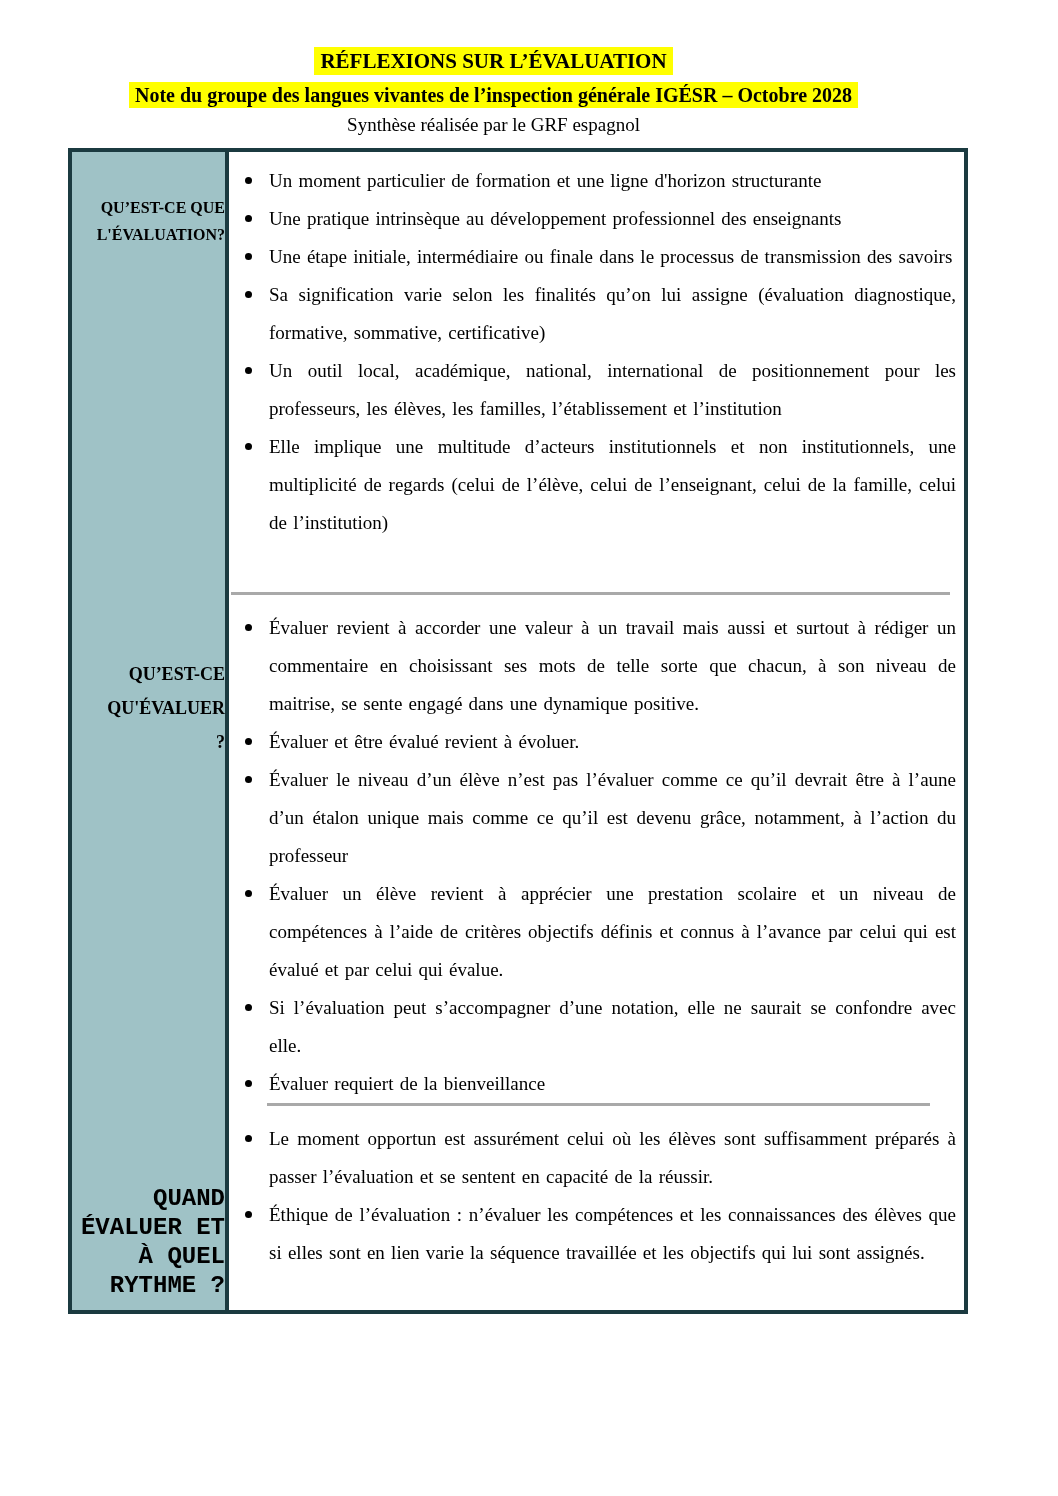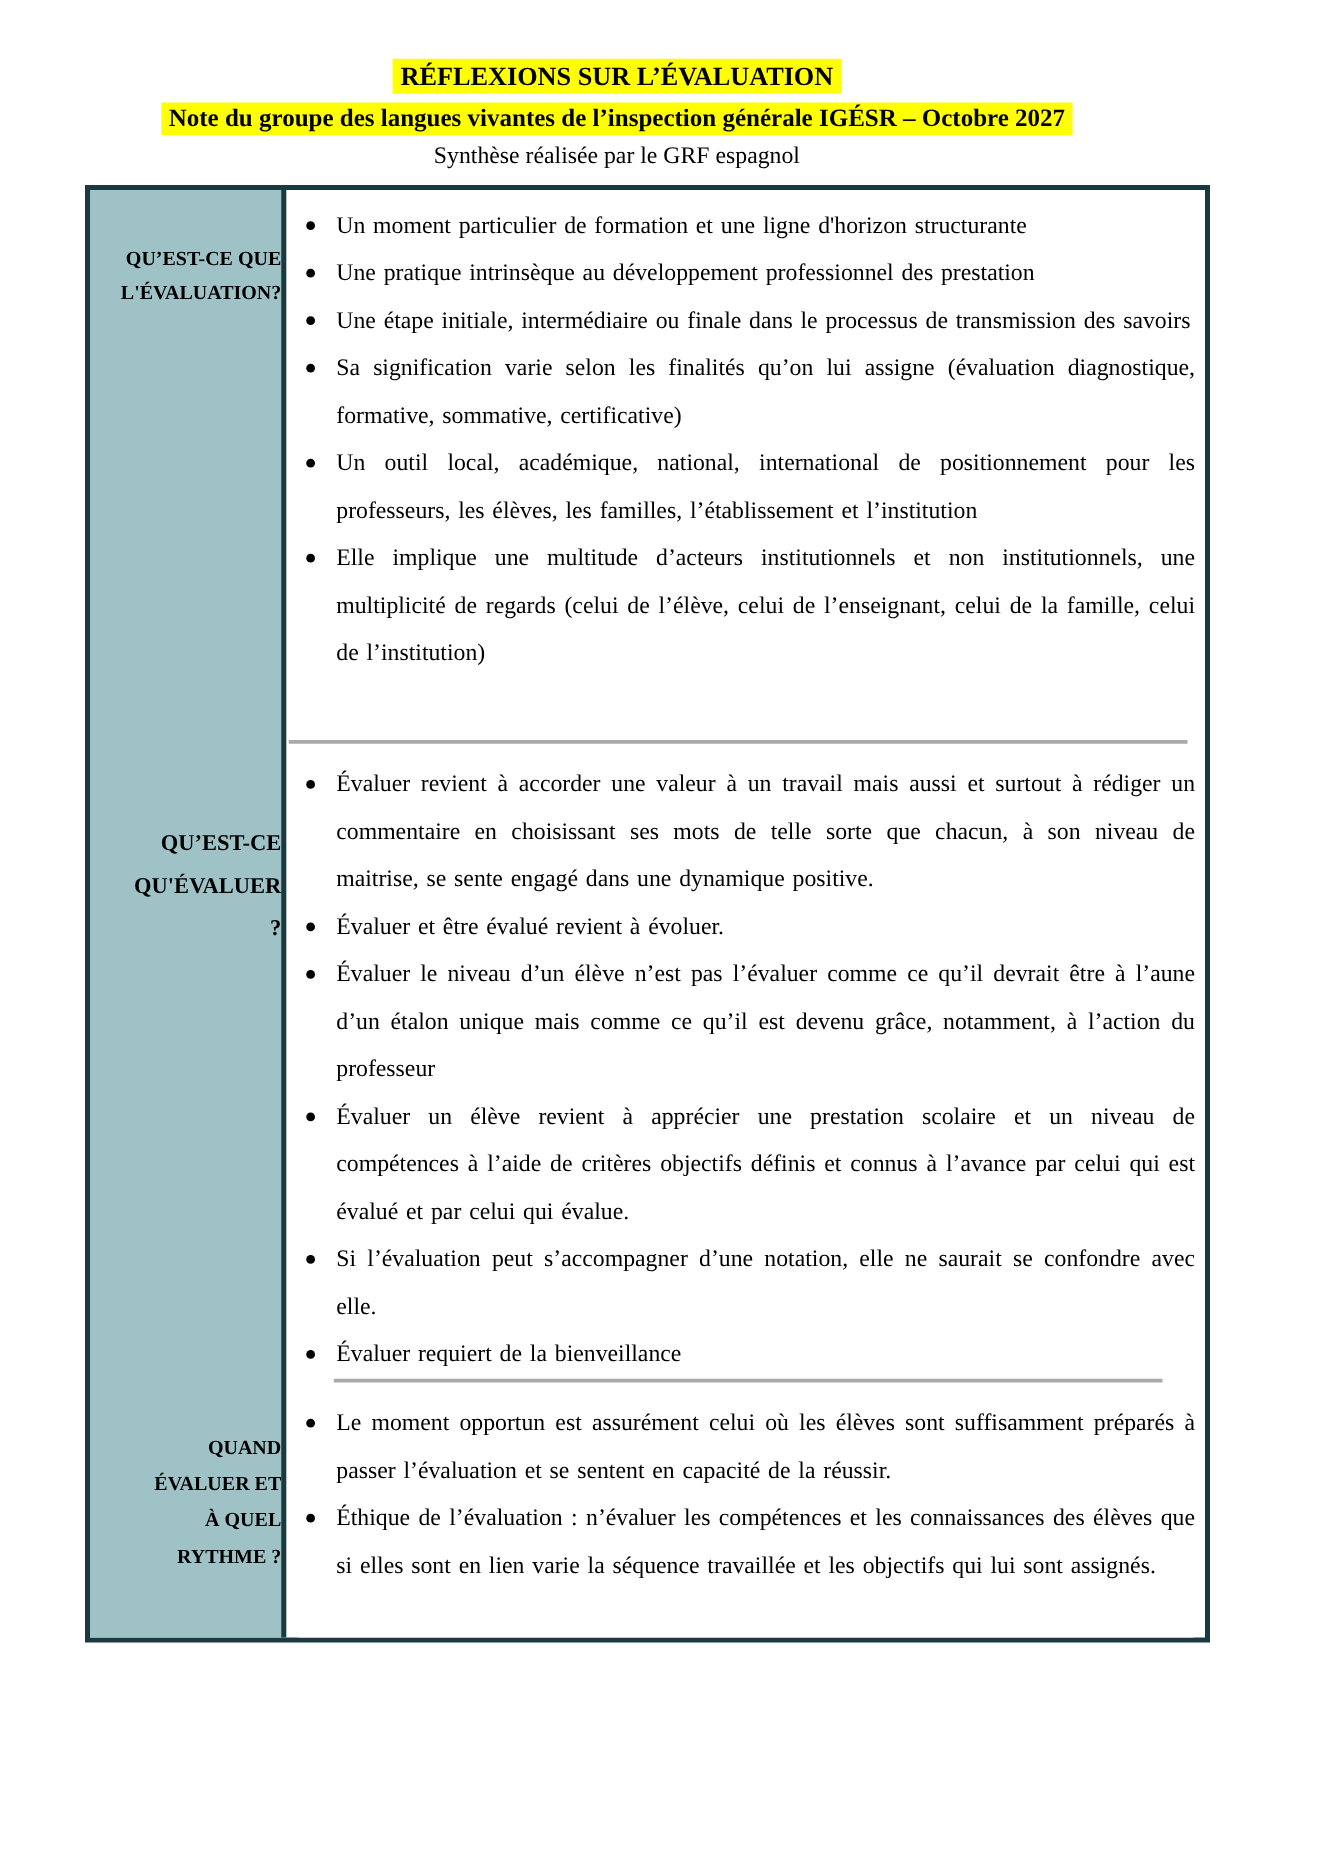--- a/index.html
+++ b/index.html
@@ -63,21 +63,21 @@
   .sec-label {
     position: absolute;
     left: 0;
     right: 0;
     text-align: right;
     font-weight: bold;
     color: #000000;
   }
   .sec-label-1 { top: 42px;  font-size: 16px; line-height: 27px; }
   .sec-label-2 { top: 505px; font-size: 18px; line-height: 34px; }
-  .sec-label-3 { top: 992px; font-size: 16px; line-height: 29px; }
+  .sec-label-3 { top: 1032px; font-size: 24px; line-height: 29px; font-family: Liberation Mono, monospace; }
   .content-col {
     flex: 1;
     background: #ffffff;
     padding-right: 6px;
     border-radius: 11px;
   }
   .bullets {
     list-style: none;
     margin: 0;
     padding: 0;
@@ -115,21 +115,21 @@
 </head>
 <body>
 
 <div class="page">
 
   <header>
     <div class="title-line t1">
       <span class="hl">RÉFLEXIONS SUR L’ÉVALUATION</span>
     </div>
     <div class="title-line t2">
-      <span class="hl">Note du groupe des langues vivantes de l’inspection générale IGÉSR – Octobre 2027</span>
+      <span class="hl">Note du groupe des langues vivantes de l’inspection générale IGÉSR – Octobre 2028</span>
     </div>
     <div class="title-line t3">Synthèse réalisée par le GRF espagnol</div>
   </header>
 
   <div class="eval-table">
 
     <div class="label-col">
       <div class="sec-label sec-label-1">
         <div>QU’EST-CE QUE</div>
         <div>L'ÉVALUATION?</div>
@@ -144,21 +144,21 @@
         <div>ÉVALUER ET</div>
         <div>À QUEL</div>
         <div>RYTHME ?</div>
       </div>
     </div>
 
     <div class="content-col">
 
       <ul class="bullets group-1">
         <li>Un moment particulier de formation et une ligne d'horizon structurante</li>
-        <li>Une pratique intrinsèque au développement professionnel des prestation</li>
+        <li>Une pratique intrinsèque au développement professionnel des enseignants</li>
         <li>Une étape initiale, intermédiaire ou finale dans le processus de transmission des savoirs</li>
         <li>Sa signification varie selon les finalités qu’on lui assigne (évaluation diagnostique, formative, sommative, certificative)</li>
         <li>Un outil local, académique, national, international de positionnement pour les professeurs, les élèves, les familles, l’établissement et l’institution</li>
         <li>Elle implique une multitude d’acteurs institutionnels et non institutionnels, une multiplicité de regards (celui de l’élève, celui de l’enseignant, celui de la famille, celui de l’institution)</li>
       </ul>
 
       <div class="rule rule-1"></div>
 
       <ul class="bullets group-2">
         <li>Évaluer revient à accorder une valeur à un travail mais aussi et surtout à rédiger un commentaire en choisissant ses mots de telle sorte que chacun, à son niveau de maitrise, se sente engagé dans une dynamique positive.</li>

